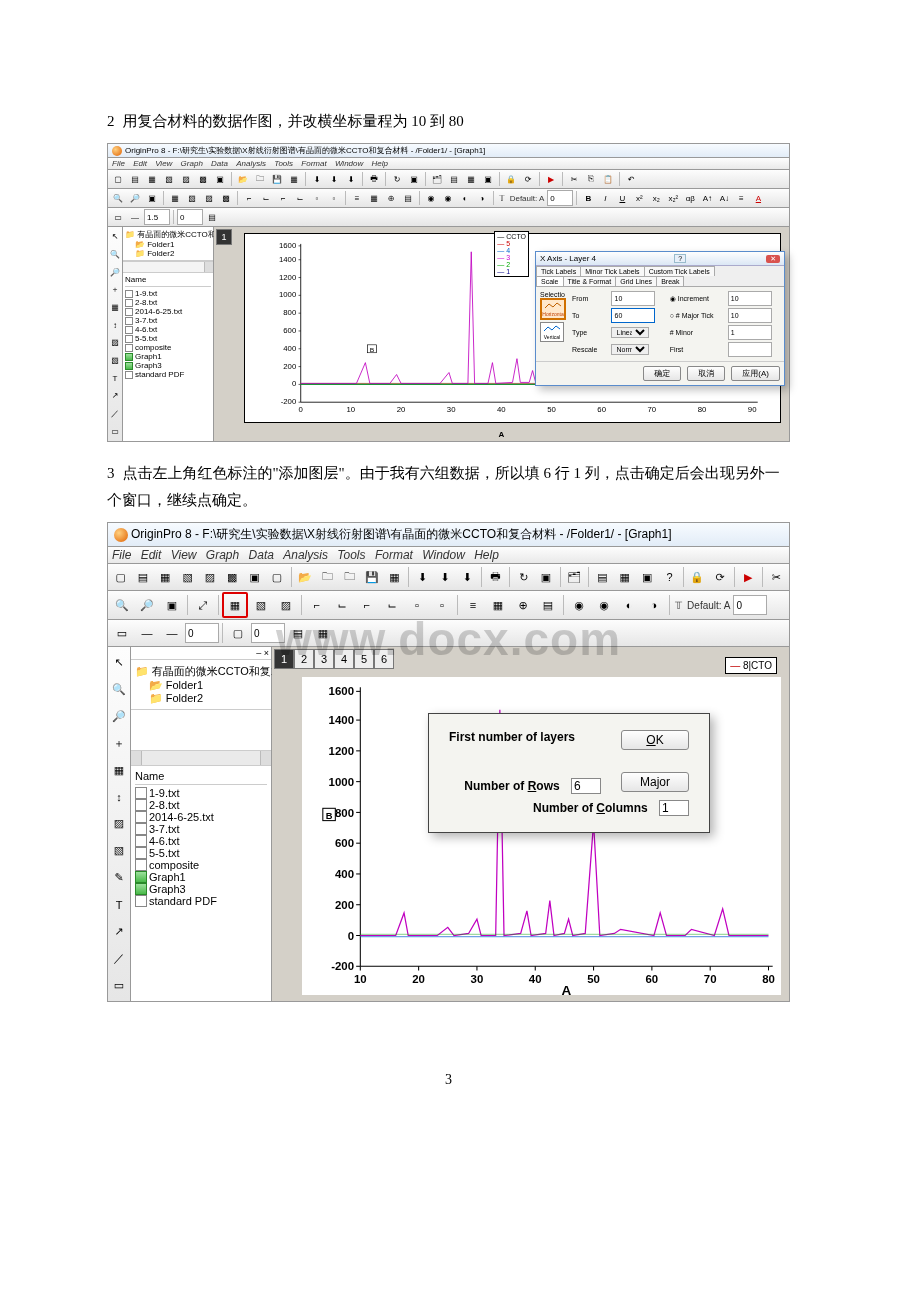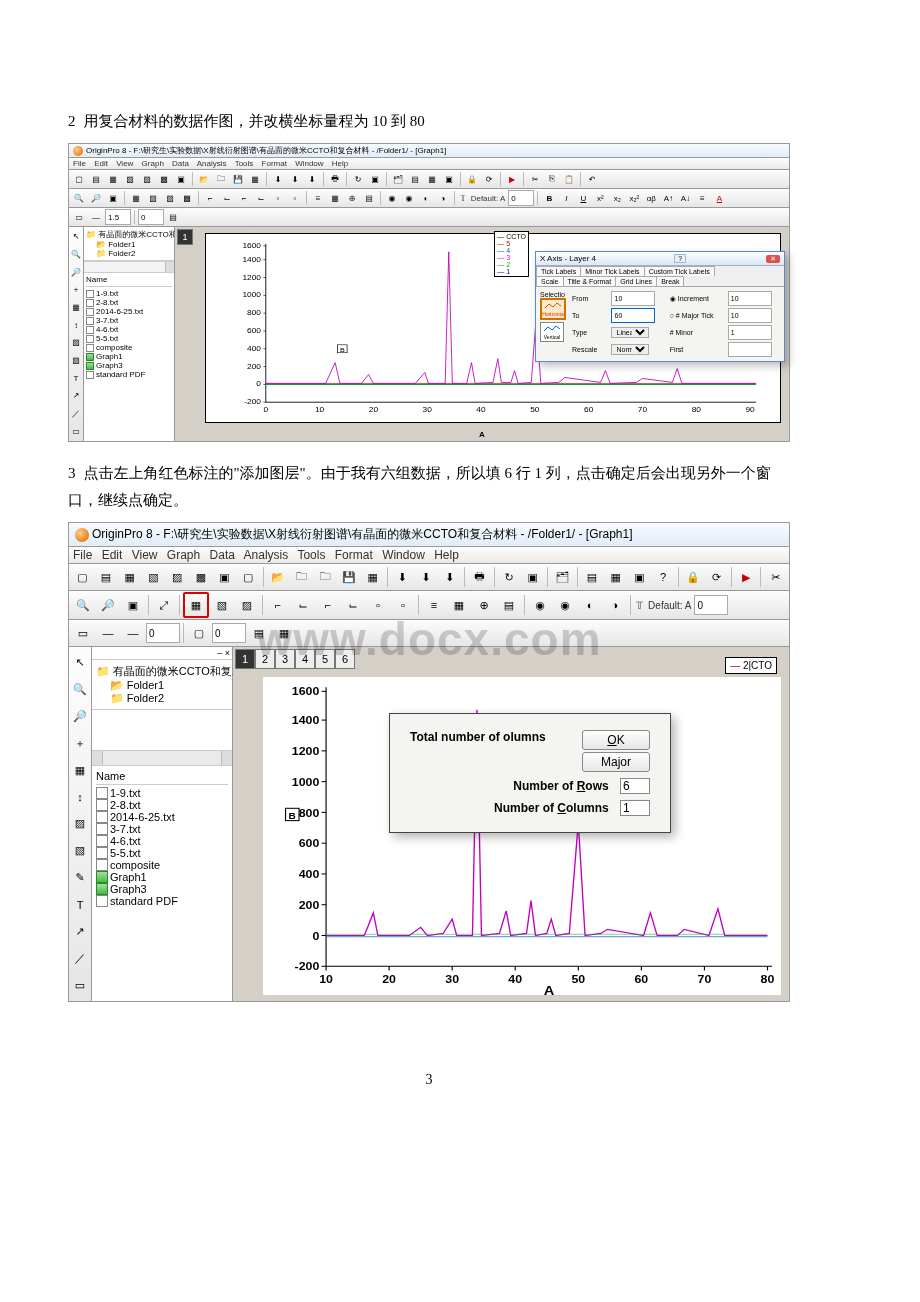--- a/index.html
+++ b/index.html
@@ -3,21 +3,21 @@
 <meta charset="utf-8">
 <style>
   body {
     margin: 0;
     padding: 0;
     background: #ffffff;
     font-family: "SimSun", "Songti SC", serif;
     width: 920px;
   }
   .page {
-    padding: 100px 130px 40px 68px;
+    padding: 100px 130px 40px 107px;
   }
   .step-line {
     font-size: 15px;
     line-height: 1.8;
     margin: 8px 0;
   }
   .step-line .num {
     margin-right: 8px;
   }
   .figure {
@@ -51,21 +51,21 @@
     background: radial-gradient(circle at 35% 35%, #ffd080, #e06000);
     vertical-align: middle;
   }
   .menubar {
     background: linear-gradient(#fdfdfd,#e9e9e9);
     border: 1px solid #999;
     border-top: none;
     padding: 1px 4px;
     color: #333;
   }
-  .menubar span { margin-right: 6px; }
+  .menubar span { margin-right: 6px; font-style: italic; }
   .toolbar {
     background: linear-gradient(#fdfdfd,#e6e6e6);
     border: 1px solid #999;
     border-top: none;
     padding: 1px 2px;
     display: flex;
     align-items: center;
     gap: 1px;
     flex-wrap: nowrap;
     overflow: hidden;
@@ -225,21 +225,21 @@
     position:absolute;
     border:1px solid #444;
     background:#f4f4f0;
     font-size:12px;
     box-shadow: 4px 4px 10px rgba(0,0,0,0.3);
     padding: 0;
   }
   .layers-dialog .body { padding: 16px 20px 10px 20px; }
   .layers-dialog .row { margin: 6px 0; text-align:right; font-weight:bold; }
   .layers-dialog .row input { width:24px; border:1px solid #888; font-size:12px; padding:0 2px; margin-left:8px; }
-  .layers-dialog .btns { display:flex; flex-direction:column; gap:2px; float:right; margin-left:20px; }
+  .layers-dialog .btns { display:flex; flex-direction:column; gap:22px; float:right; margin-left:20px; }
   .layers-dialog .btn { border:1px solid #888; background:linear-gradient(#fefefe,#e6e6e6); padding:2px 18px; border-radius:3px; font-size:12px; text-align:center; }
 
   .watermark {
     position:absolute;
     left:0; right:0;
     text-align:center;
     font-size:46px;
     font-family: Arial, sans-serif;
     font-weight:bold;
     color: rgba(0,0,0,0.18);
@@ -572,20 +572,25 @@
               <select><option>Linear</option></select>
               <span># Minor</span>
               <input value="1" style="">
 
               <span>Rescale</span>
               <select><option>Normal</option></select>
               <span>First</span>
               <input style="">
             </div>
           </div>
+          <div class="dlg-buttons">
+            <button class="dlg-btn">确定</button>
+            <button class="dlg-btn">取消</button>
+            <button class="dlg-btn">应用(A)</button>
+          </div>
         </div>
       </div>
     </div>
   </div>
 
   <div class="step-line">
     <span class="num">3</span><span>点击左上角红色标注的"添加图层"。由于我有六组数据，所以填 6 行 1 列，点击确定后会出现另外一个窗口，继续点确定。</span>
   </div>
 
   <div class="figure large" style="position:relative;">
@@ -831,31 +836,31 @@
             </g>
 
             <rect x="20" y="128" width="12" height="12" fill="none" stroke="#000"></rect>
             <text x="26" y="138" font-size="9" text-anchor="middle" font-family="Arial" font-weight="bold">B</text>
 
             <text x="254" y="310" font-size="13" text-anchor="middle" font-family="Arial" font-weight="bold">A</text>
           </svg>
         </div>
 
         <div class="legend-box" style="top:10px; right:12px;">
-          <span style="color:#c00000">—</span> <span>2|CTO</span>
+          <span style="color:#c00000">—</span> <span>8|CTO</span>
         </div>
 
         <div class="layers-dialog" style="top:66px; left:156px; width:280px;">
           <div class="body">
             <div style="overflow:hidden">
               <div class="btns">
                 <div class="btn"><u>O</u><span></span>K</div>
                 <div class="btn">Major</div>
               </div>
-              <div style="font-weight:bold;">Total number of olumns</div>
+              <div style="font-weight:bold;">First number of layers</div>
               <div style="height:28px;"></div>
               <div class="row">
                 <span>Number of <u>R</u>ows</span>
                 <input value="6" style="">
               </div>
               <div class="row">
                 <span>Number of <u>C</u>olumns</span>
                 <input value="1" style="">
               </div>
             </div>

